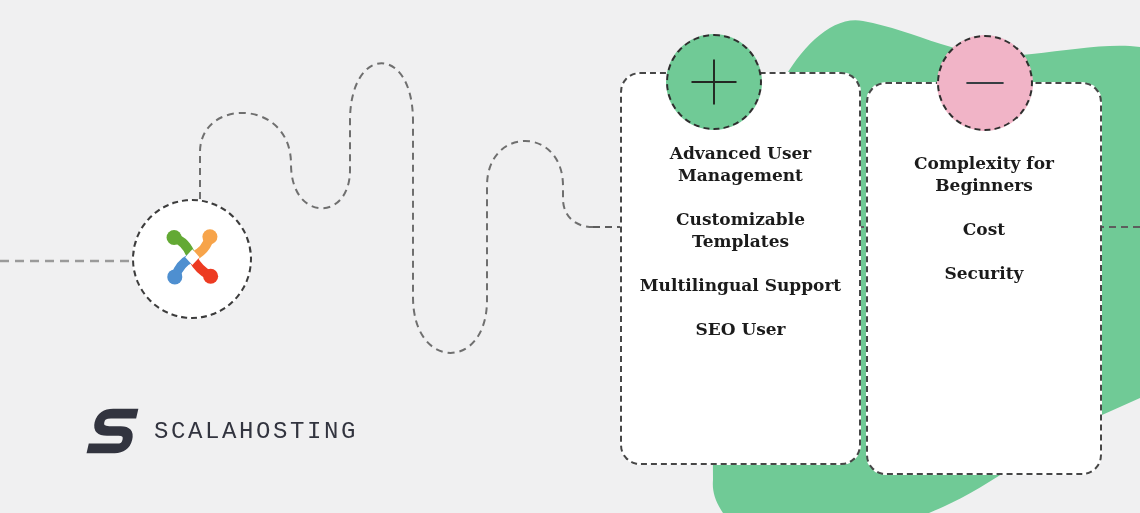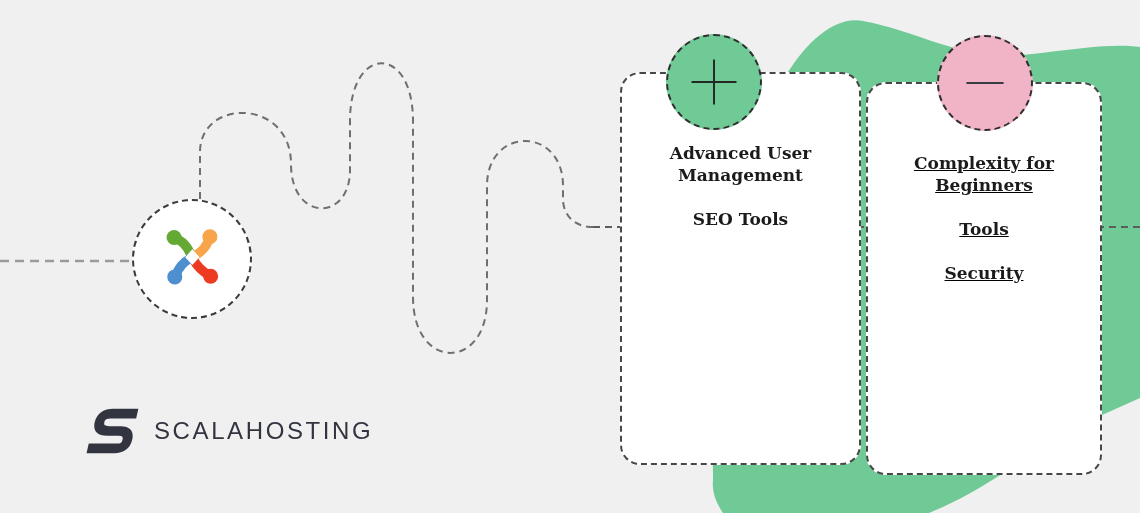--- a/index.html
+++ b/index.html
@@ -15,21 +15,21 @@
     background:#ffffff;border:2px dashed #3c3c3c;border-radius:50%;
     box-sizing:border-box;display:flex;align-items:center;justify-content:center;
   }
   .joomla-circle svg{width:86px;height:86px;}
   
   .card{
     position:absolute;background:#ffffff;border:2px dashed #474747;border-radius:20px;
     box-sizing:border-box;
   }
   .card-left{left:592px;top:72px;width:241px;height:393px;margin-left:28px;}
-  .card-right{left:866px;top:82px;width:236px;height:393px;text-decoration:underline;}
+  .card-right{left:866px;top:82px;width:236px;height:393px;}
   .card-items{
     display:flex;flex-direction:column;align-items:center;gap:22px;
     padding:68px 4px 0 4px;
   }
   .card-item{
     font-family:"DejaVu Serif","Liberation Serif",serif;
     font-weight:bold;font-size:17px;line-height:22px;color:#1b1b1b;
     text-align:center;
   }
   
@@ -39,21 +39,21 @@
     display:flex;align-items:center;justify-content:center;
   }
   .badge-plus{left:666px;top:34px;background:#70ca96;}
   .badge-minus{left:937px;top:35px;background:#f1b4c7;}
   
   .brand{
     position:absolute;left:82px;top:402px;height:58px;
     display:flex;align-items:center;gap:14px;
   }
   .brand-word{
-    font-family:Liberation Sans, sans-serif;font-size:24px;font-weight:500;
+    font-family:Liberation Mono, monospace;font-size:24px;font-weight:500;
     letter-spacing:2.6px;color:#32343f;
   }
 </style>
 </head>
 <body>
 
 <div class="canvas">
 
   <svg class="bg-svg" viewBox="0 0 1140 513">
     <path d="M 713,480 L 711,132 C 712,98 742,86 781,84
@@ -83,28 +83,30 @@
       <circle cx="86" cy="84" r="10.5" fill="#ed3b22"></circle>
       <path d="M 37,84 Q 43,66 60,58" fill="none" stroke="#4e8fd0" stroke-width="13" stroke-linecap="round"></path>
       <circle cx="36" cy="85" r="10.5" fill="#4e8fd0"></circle>
       <path d="M 60.5,46.5 L 70.5,57.5 L 60.5,68.5 L 50.5,57.5 Z" fill="#ffffff"></path>
     </svg>
   </div>
 
   <div class="card card-left">
     <div class="card-items">
         <div class="card-item">Advanced User Management</div>
-        <div class="card-item">SEO Tools</div>
+        <div class="card-item">Customizable Templates</div>
+        <div class="card-item">Multilingual Support</div>
+        <div class="card-item">SEO User</div>
       </div>
   </div>
 
   <div class="card card-right">
     <div class="card-items">
         <div class="card-item">Complexity for Beginners</div>
-        <div class="card-item">Tools</div>
+        <div class="card-item">Cost</div>
         <div class="card-item">Security</div>
       </div>
   </div>
 
   <div class="badge badge-plus">
     <svg width="94" height="94" viewBox="0 0 94 94">
       <line x1="24" y1="47" x2="70" y2="47" stroke="#232823" stroke-width="2"></line>
       <line x1="47" y1="24" x2="47" y2="70" stroke="#232823" stroke-width="2"></line>
     </svg>
   </div>

